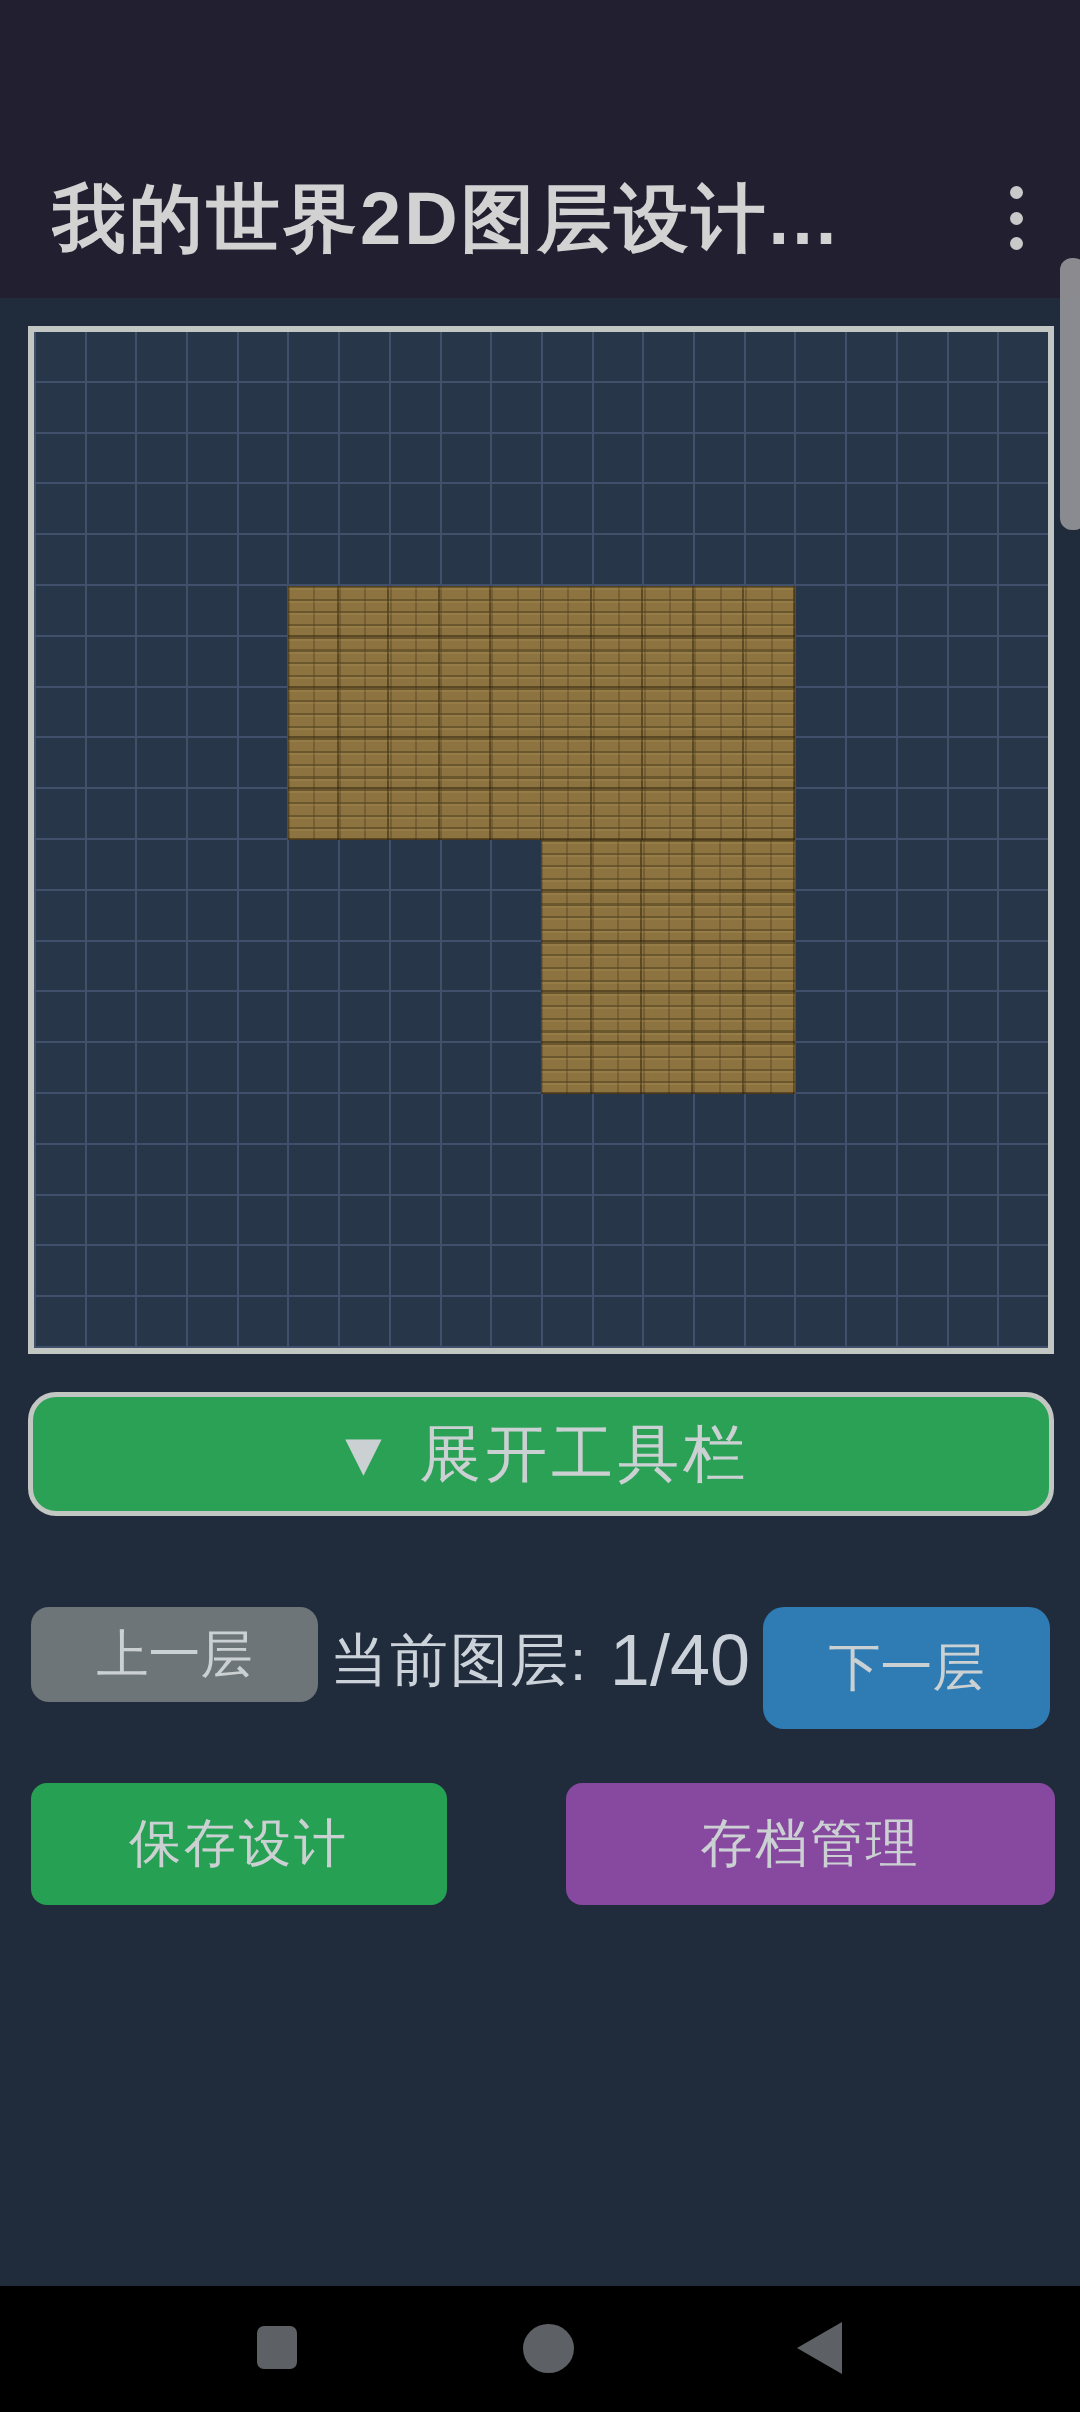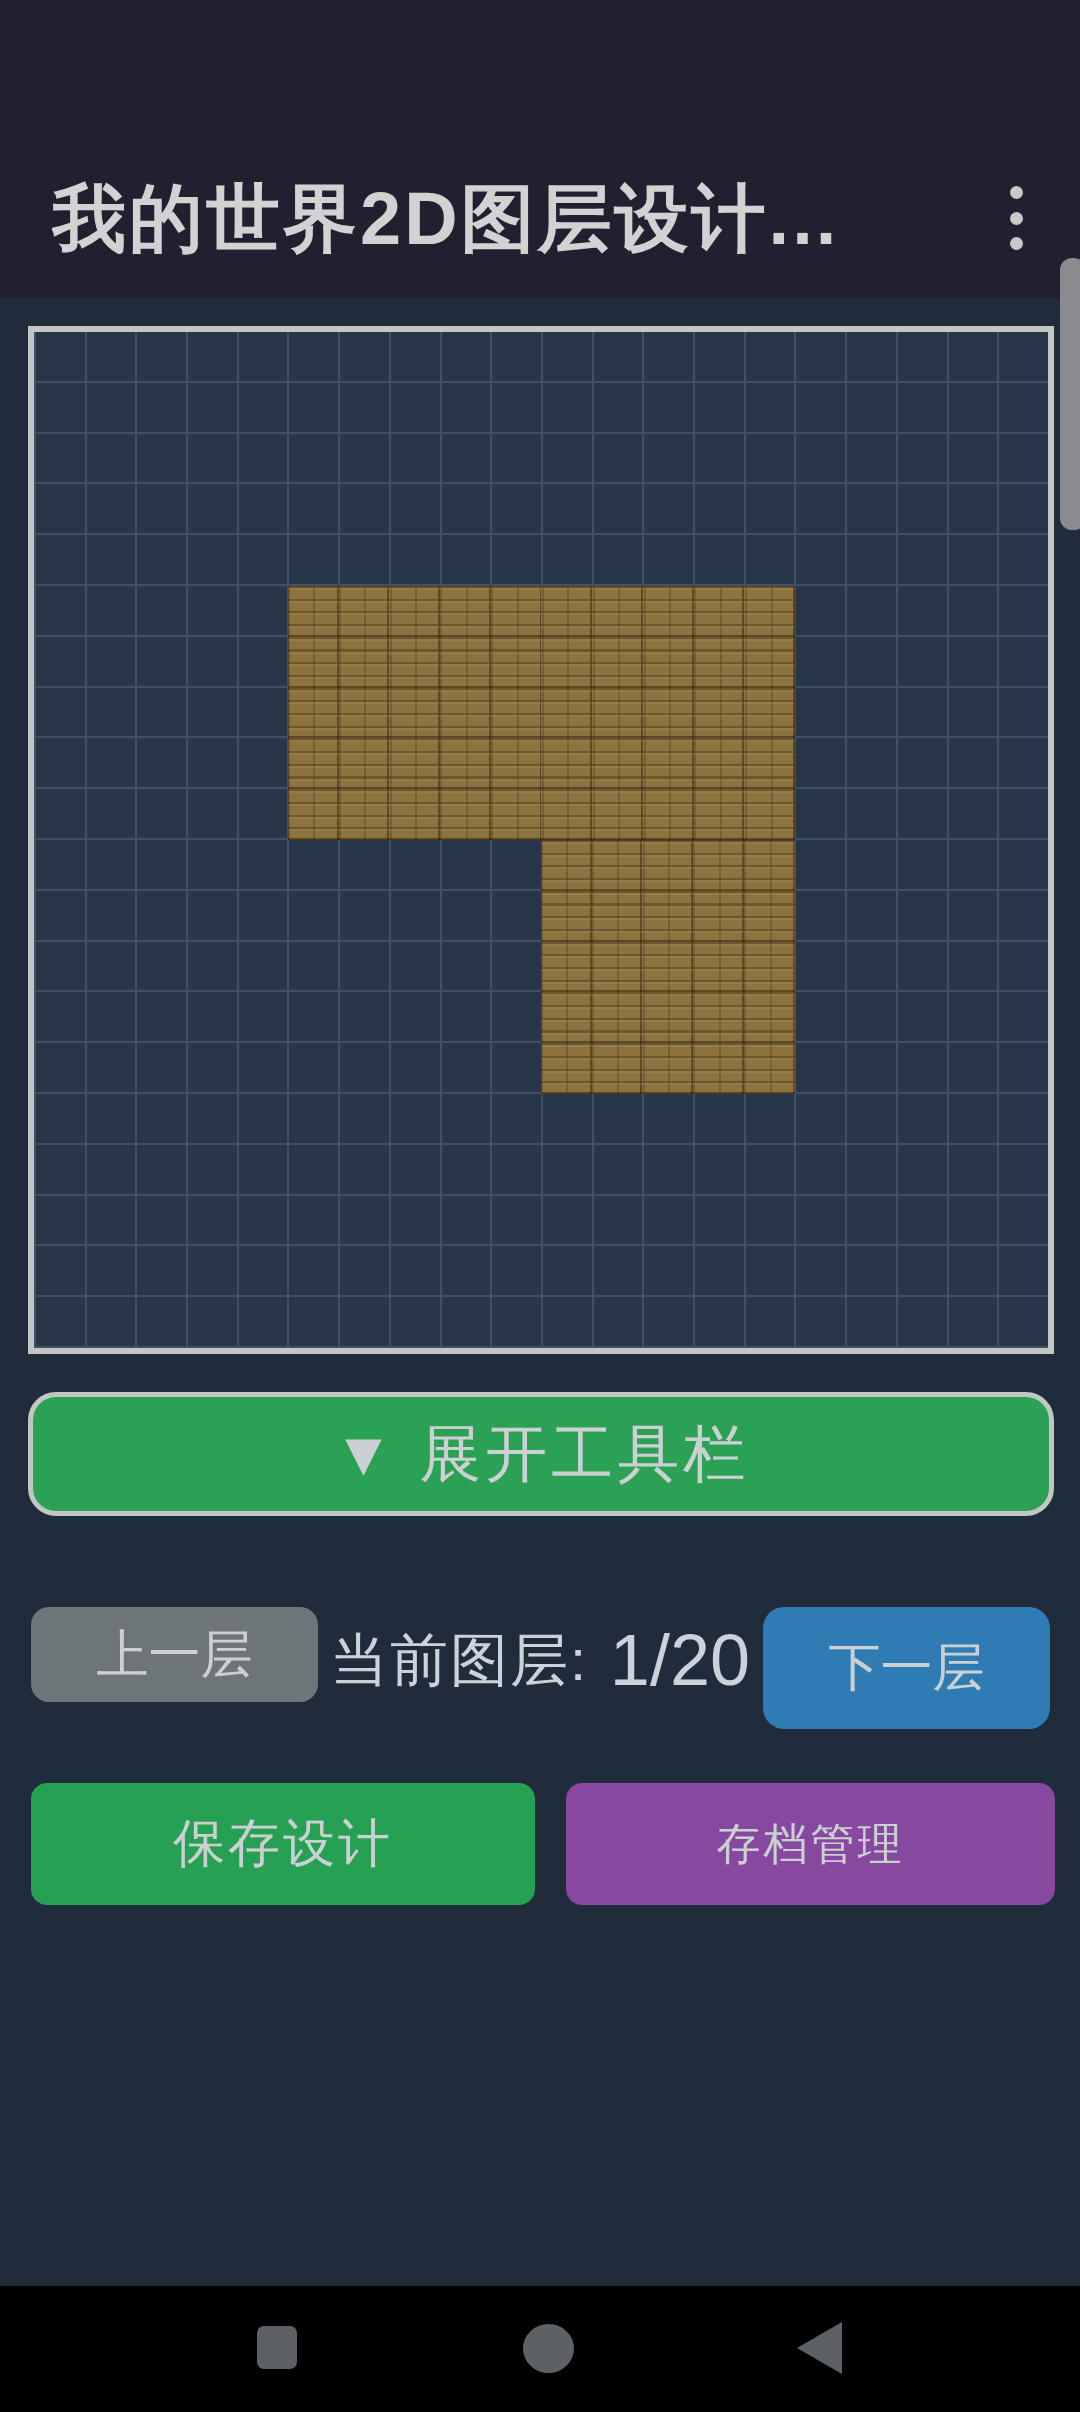--- a/index.html
+++ b/index.html
@@ -73,26 +73,26 @@
     background:#2e7cb3;border-radius:21px;font-size:52px;
   }
   .layer-info{
     position:absolute;left:330px;top:1575px;width:420px;height:170px;
     display:flex;flex-direction:row;align-items:center;justify-content:space-between;
     color:#ccd2da;text-align:center;
   }
   .layer-info .lbl{font-size:58px;letter-spacing:2px;line-height:1.2;}
   .layer-info .val{font-size:72px;line-height:1.0;}
   .save-btn{
-    left:31px;top:1783px;width:504px;height:122px;
+    left:31px;top:1783px;width:416px;height:122px;
     background:#26a052;border-radius:16px;font-size:52px;letter-spacing:3px;
   }
   .archive-btn{
     left:566px;top:1783px;width:489px;height:122px;
-    background:#87489f;border-radius:16px;font-size:44px;letter-spacing:3px;
+    background:#87489f;border-radius:16px;font-size:52px;letter-spacing:3px;
   }
   
   .navbar{
     position:absolute;left:0;top:2286px;width:1080px;height:126px;background:#000;
   }
   .nav-square{
     position:absolute;left:257px;top:40px;width:40px;height:43px;
     background:#5d6166;border-radius:7px;
   }
   .nav-circle{
@@ -124,21 +124,21 @@
       <div class="wood" style="left: 253.5px; top: 254px; width: 507px; height: 254px;"></div>
       <div class="wood" style="left: 507px; top: 508px; width: 253.5px; height: 254px;"></div>
     </div>
 </div>
 
 <div class="btn expand-btn">▼ 展开工具栏</div>
 
 <div class="btn prev-btn">上一层</div>
 <div class="layer-info">
   <div class="lbl">当前图层:</div>
-  <div class="val">1/20</div>
+  <div class="val">1/40</div>
 </div>
 <div class="btn next-btn">下一层</div>
 
 <div class="btn save-btn">保存设计</div>
 <div class="btn archive-btn">存档管理</div>
 
 <div class="navbar">
   <div class="nav-square"></div>
   <div class="nav-circle"></div>
   <div class="nav-triangle"></div>

